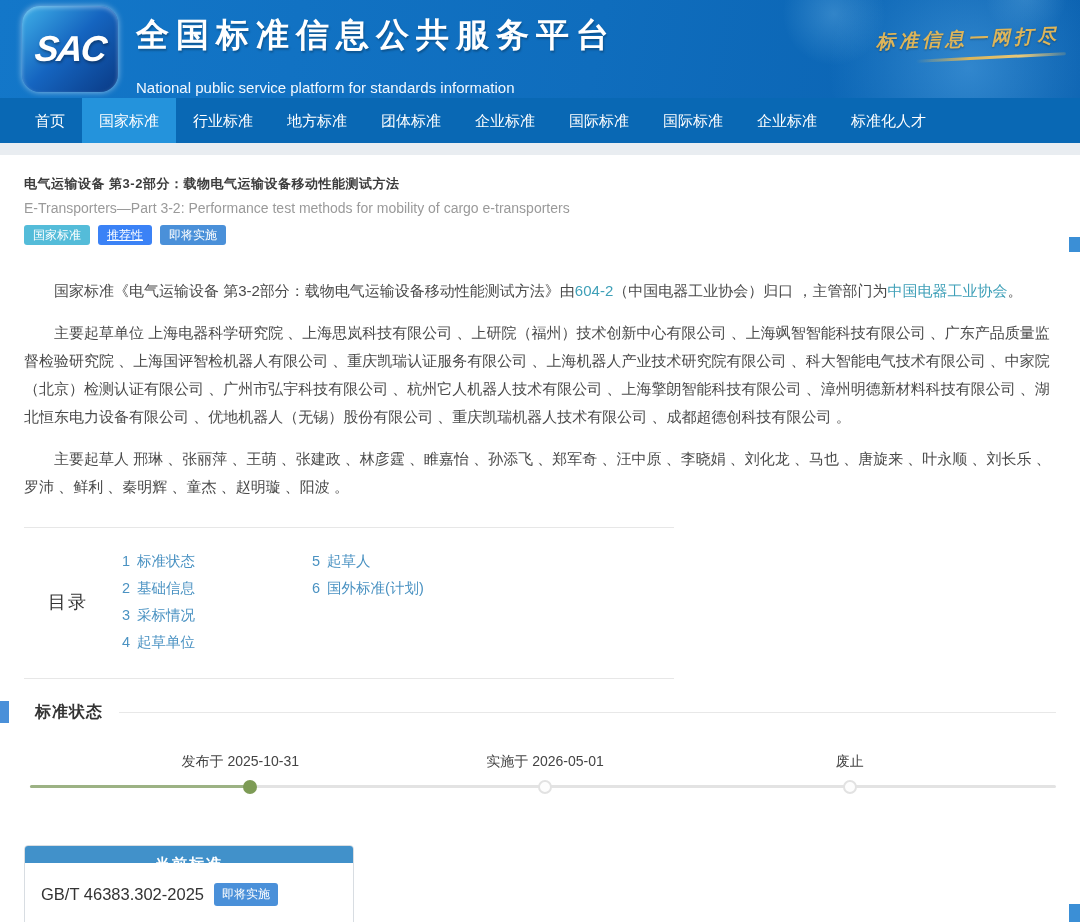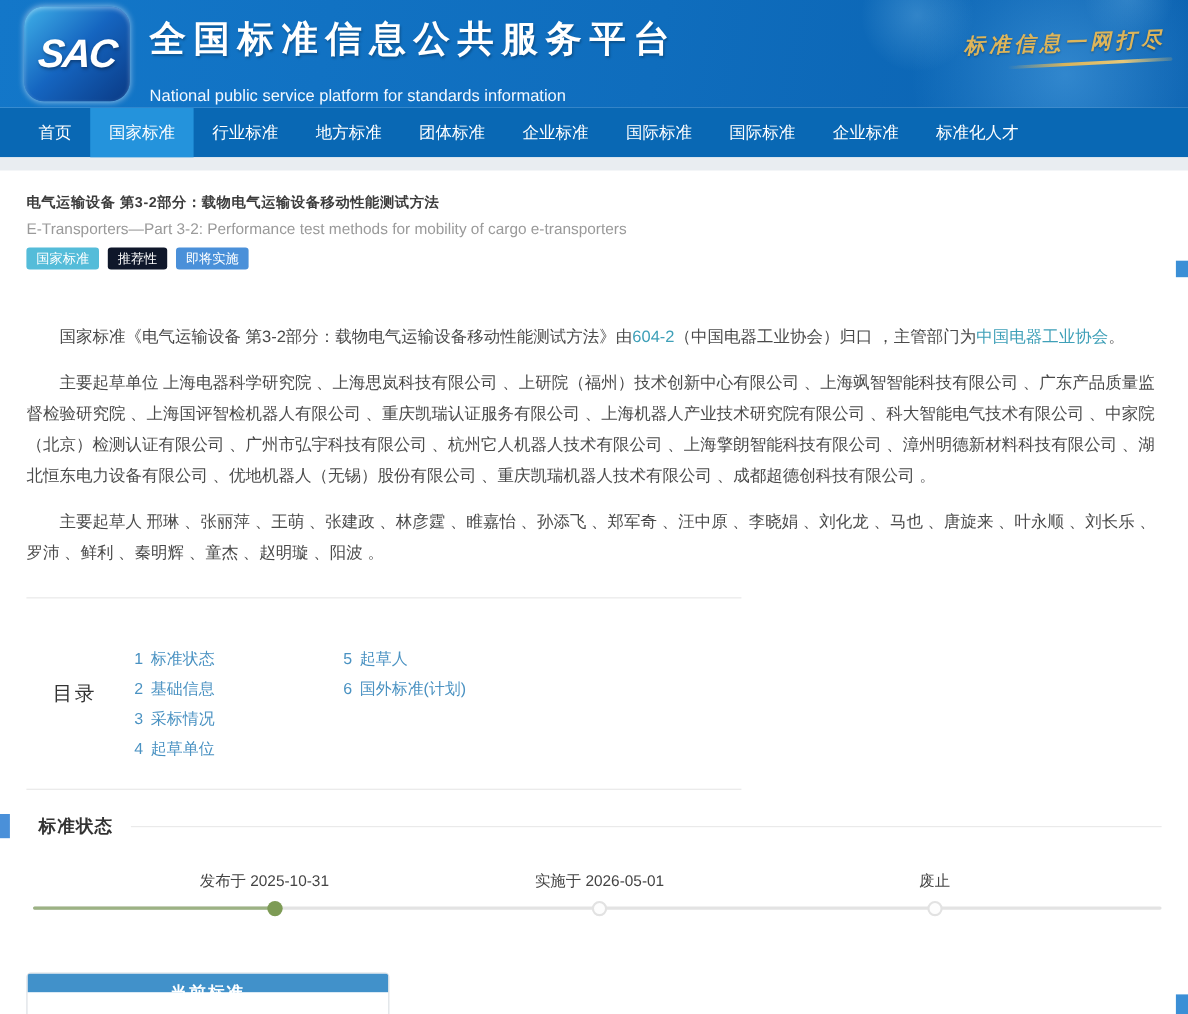--- a/index.html
+++ b/index.html
@@ -118,21 +118,21 @@
   }
   .badge-row { margin-top: 9px; display: flex; gap: 8px; }
   .badge {
     color: #ffffff;
     font-size: 12px;
     padding: 3px 9px;
     border-radius: 3px;
     line-height: 1.2;
   }
 
-  .intro { margin-top: 48px; }
+  .intro { margin-top: 32px; }
   .intro p {
     font-size: 15px;
     color: #4a4a4a;
     line-height: 28px;
     text-indent: 2em;
   }
   .intro p + p { margin-top: 14px; }
   .intro a { color: #3fa0b8; text-decoration: none; cursor: pointer; }
 
   
@@ -147,21 +147,21 @@
   .toc-label {
     width: 88px;
     display: flex;
     align-items: center;
     justify-content: center;
     font-size: 18px;
     color: #333333;
     letter-spacing: 2px;
   }
   .toc-cols { display: flex; flex: 1; padding-left: 10px; }
-  .toc-col { list-style: none; margin-top: 23px; }
+  .toc-col { list-style: none; }
   .toc-col-1 { width: 190px; }
   .toc-item {
     font-size: 14.5px;
     color: #4a92c2;
     line-height: 27px;
     cursor: pointer;
     white-space: nowrap;
   }
   .toc-item .toc-num { margin-right: 7px; }
 
@@ -302,21 +302,21 @@
 
 <div class="header-gap"></div>
 
 <main class="content">
 
   <h1 class="std-title-cn pad">电气运输设备 第3-2部分：载物电气运输设备移动性能测试方法</h1>
   <div class="std-title-en pad">E-Transporters—Part 3-2: Performance test methods for mobility of cargo e-transporters</div>
 
   <div class="badge-row pad">
     <span class="badge" style="background-color: rgb(84, 188, 217);">国家标准</span>
-    <span class="badge" style="background-color: #0f172a;">推荐性</span>
+    <span class="badge" style="background-color: #3b82f6; text-decoration: underline;">推荐性</span>
     <span class="badge" style="background-color: rgb(74, 144, 217);">即将实施</span>
   </div>
 
   <div class="intro pad">
     <p><span>国家标准《电气运输设备 第3-2部分：载物电气运输设备移动性能测试方法》由</span><a>604-2</a><span>（中国电器工业协会）归口 ，主管部门为</span><a>中国电器工业协会</a><span>。</span></p>
     <p>主要起草单位 上海电器科学研究院 、上海思岚科技有限公司 、上研院（福州）技术创新中心有限公司 、上海飒智智能科技有限公司 、广东产品质量监督检验研究院 、上海国评智检机器人有限公司 、重庆凯瑞认证服务有限公司 、上海机器人产业技术研究院有限公司 、科大智能电气技术有限公司 、中家院（北京）检测认证有限公司 、广州市弘宇科技有限公司 、杭州它人机器人技术有限公司 、上海擎朗智能科技有限公司 、漳州明德新材料科技有限公司 、湖北恒东电力设备有限公司 、优地机器人（无锡）股份有限公司 、重庆凯瑞机器人技术有限公司 、成都超德创科技有限公司 。</p>
     <p>主要起草人 邢琳 、张丽萍 、王萌 、张建政 、林彦霆 、睢嘉怡 、孙添飞 、郑军奇 、汪中原 、李晓娟 、刘化龙 、马也 、唐旋来 、叶永顺 、刘长乐 、罗沛 、鲜利 、秦明辉 、童杰 、赵明璇 、阳波 。</p>
   </div>
 
   <section class="toc pad">

